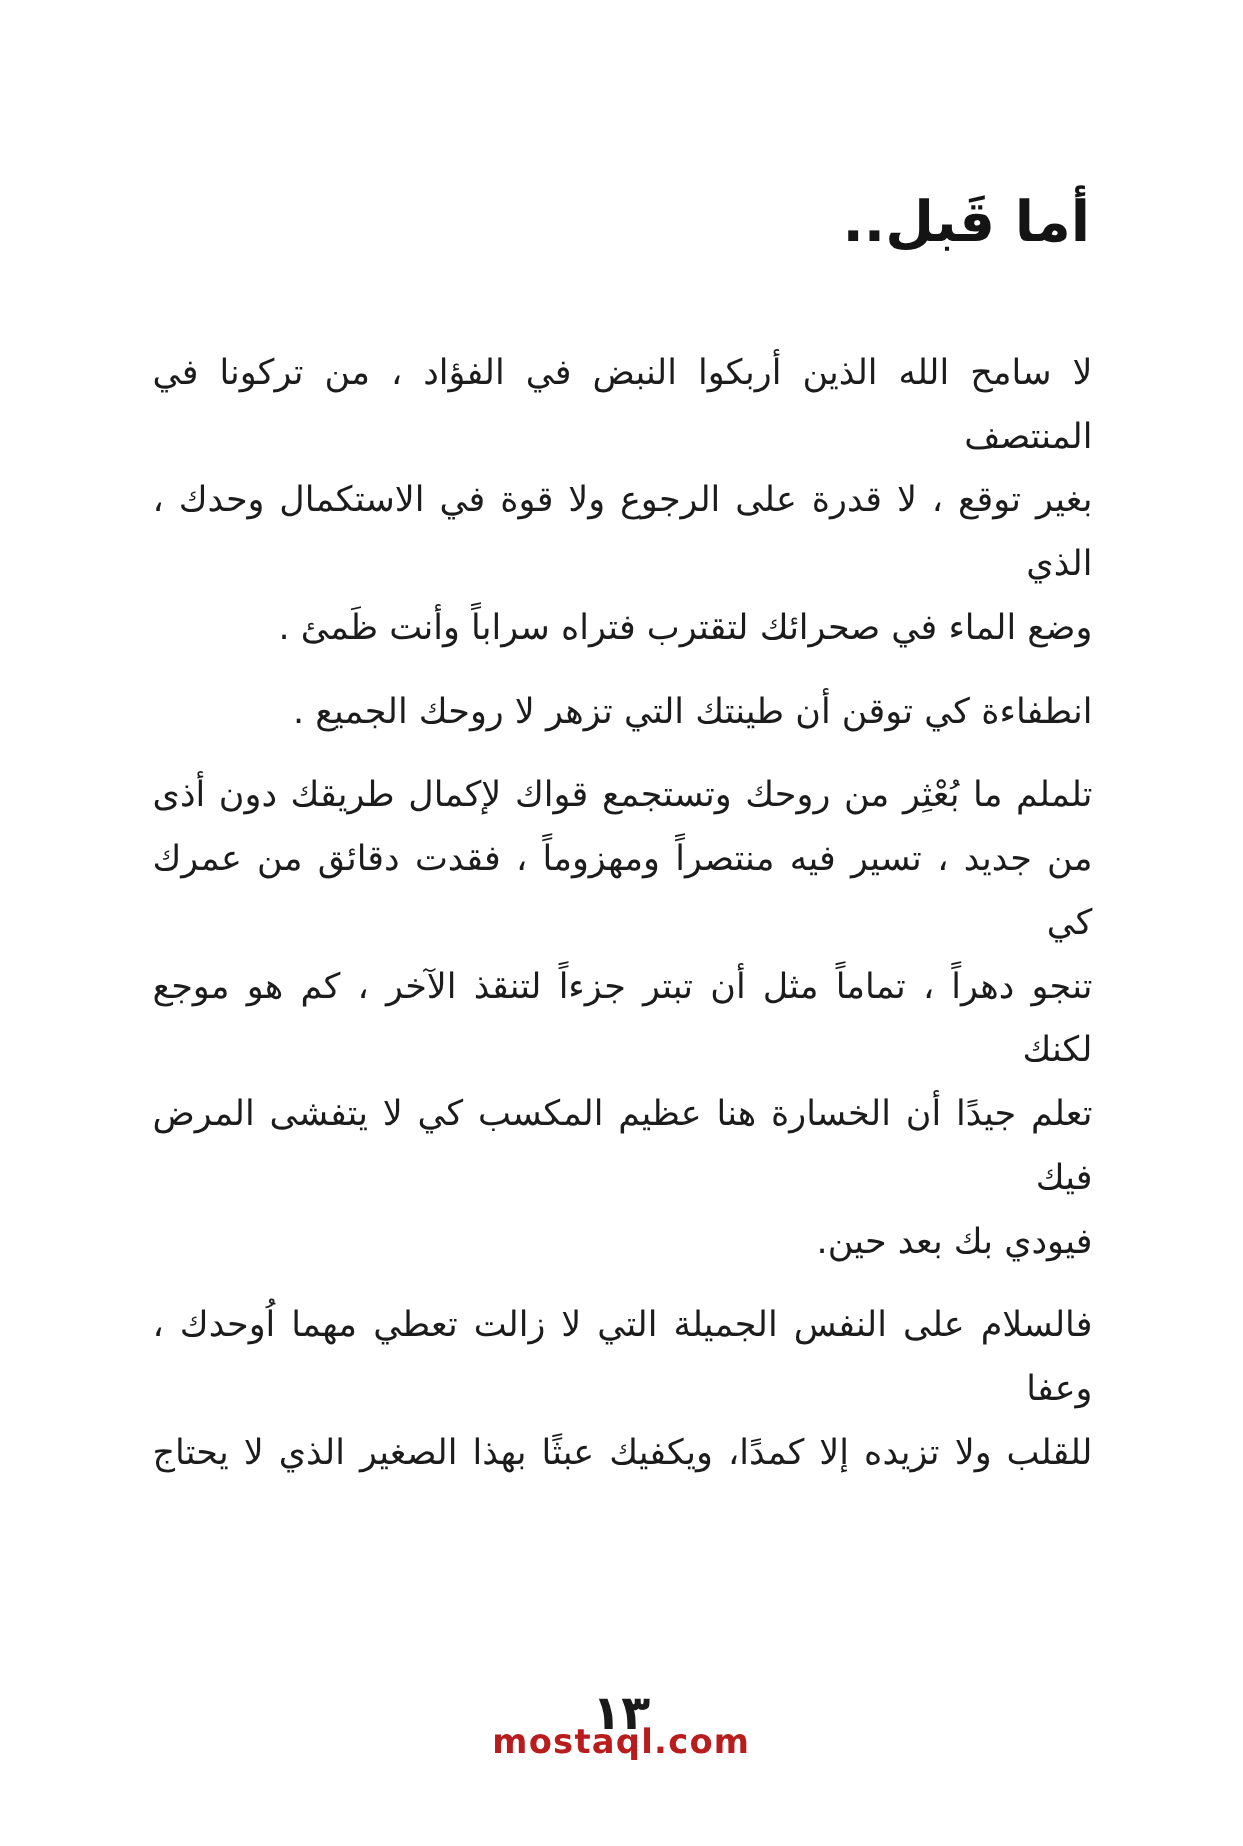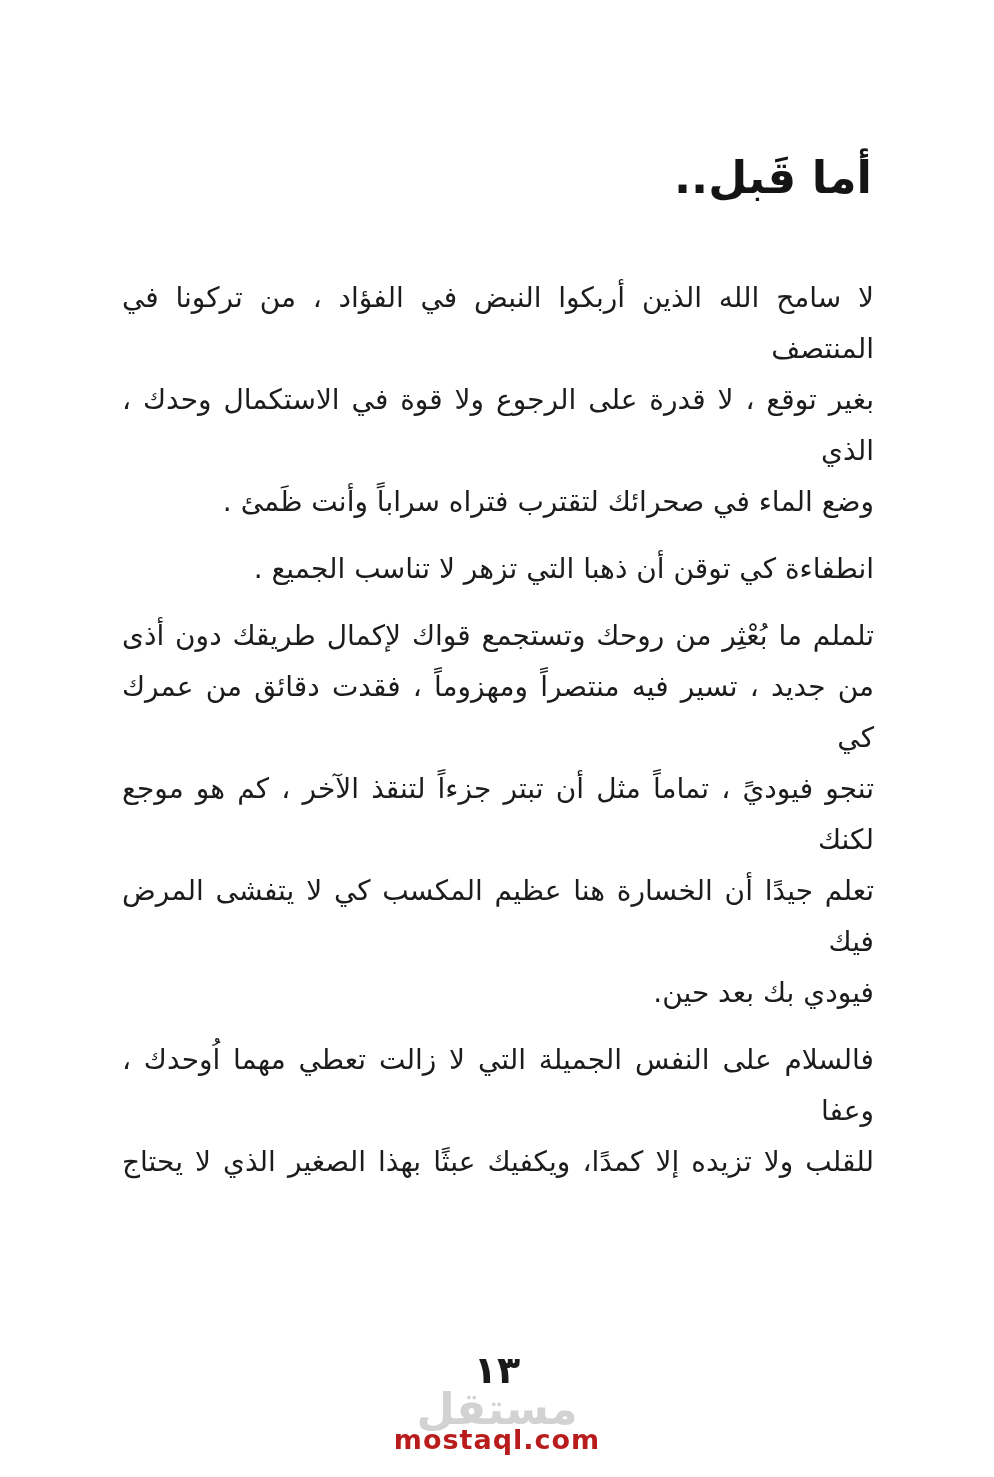--- a/index.html
+++ b/index.html
@@ -101,39 +101,38 @@
 
   <div class="body-text">
 
     <div class="para">
       <div class="line">لا سامح الله الذين أربكوا النبض في الفؤاد ، من تركونا في المنتصف</div>
       <div class="line">بغير توقع ، لا قدرة على الرجوع ولا قوة في الاستكمال وحدك ، الذي</div>
       <div class="line last">وضع الماء في صحرائك لتقترب فتراه سراباً وأنت ظَمئ .</div>
     </div>
 
     <div class="para">
-      <div class="line last">انطفاءة كي توقن أن ذهبا التي تزهر لا تناسب الجميع .</div>
+      <div class="line last">انطفاءة كي توقن أن طينتك التي تزهر لا روحك الجميع .</div>
     </div>
 
     <div class="para">
       <div class="line">تلملم ما بُعْثِر من روحك وتستجمع قواك لإكمال طريقك دون أذى</div>
       <div class="line">من جديد ، تسير فيه منتصراً ومهزوماً ، فقدت دقائق من عمرك كي</div>
-      <div class="line">تنجو فيوديً ، تماماً مثل أن تبتر جزءاً لتنقذ الآخر ، كم هو موجع لكنك</div>
+      <div class="line">تنجو دهراً ، تماماً مثل أن تبتر جزءاً لتنقذ الآخر ، كم هو موجع لكنك</div>
       <div class="line">تعلم جيدًا أن الخسارة هنا عظيم المكسب كي لا يتفشى المرض فيك</div>
       <div class="line last">فيودي بك بعد حين.</div>
     </div>
 
 
     <div class="para">
       <div class="line">فالسلام على النفس الجميلة التي لا زالت تعطي مهما اُوحدك ، وعفا</div>
       <div class="line">للقلب ولا تزيده إلا كمدًا، ويكفيك عبثًا بهذا الصغير الذي لا يحتاج</div>
     </div>
 
   </div>
 
   <div class="page-number">١٣</div>
 
   <div class="watermark">
-    <span class="watermark-logo">مستقل</span>
     <span class="watermark-domain">mostaql.com</span>
   </div>
 
 </div>
 
 </body></html>

